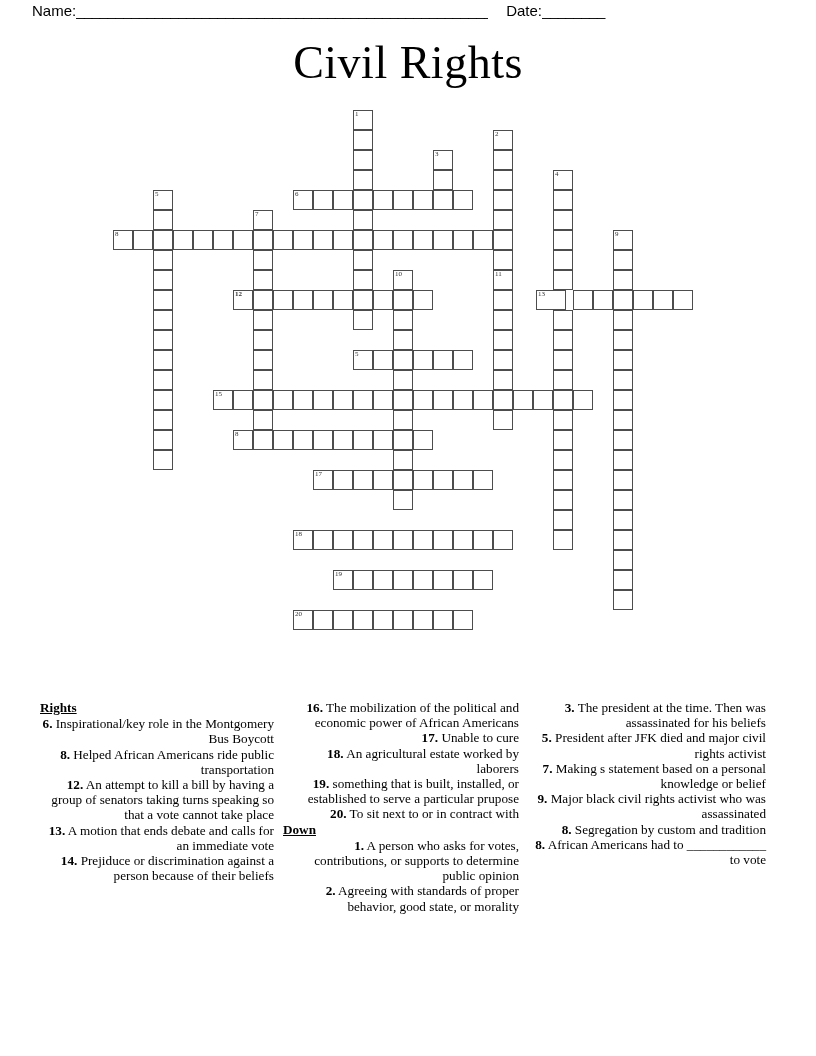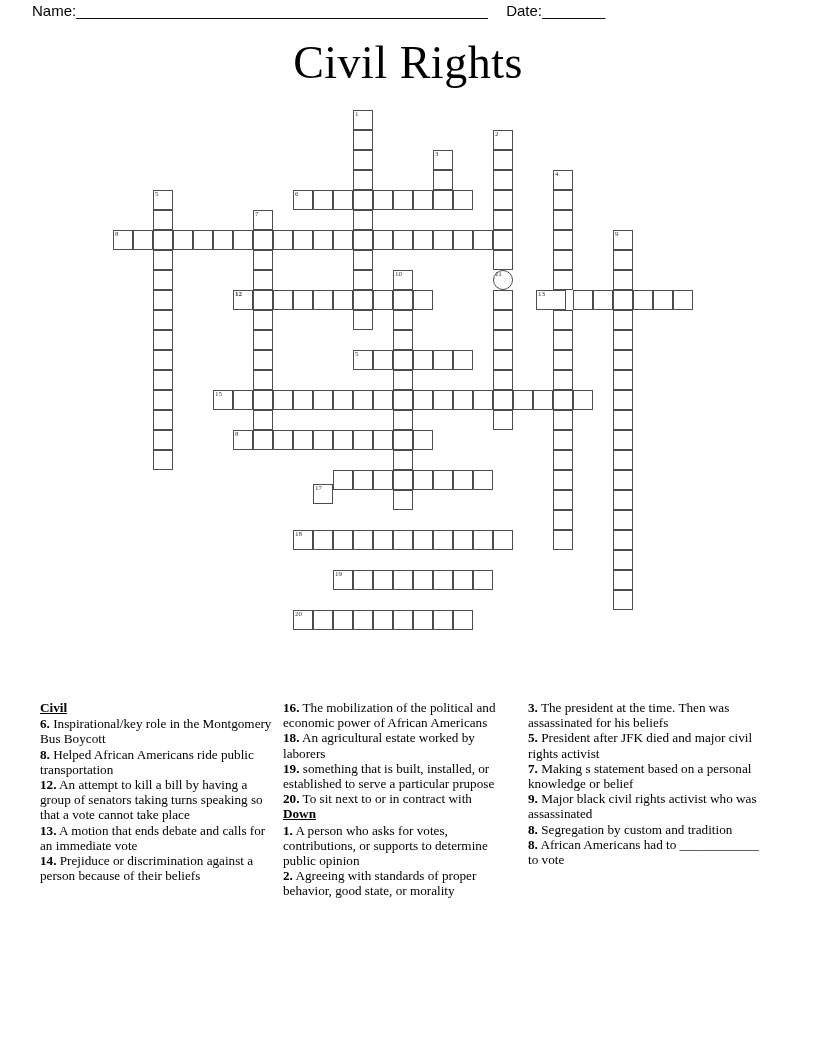--- a/index.html
+++ b/index.html
@@ -113,21 +113,21 @@
   }
   .clue-col.col1 { width: 243px; }
   .clue-col.col2 { width: 245px; }
   .clue-heading {
     font-weight: bold;
     text-decoration: underline;
     margin-bottom: 1px;
   }
   .clue {
     margin-bottom: 0px;
-    text-align: left;
+    text-align: right;
   }
   .clue b { font-weight: bold; }
 </style>
 </head>
 <body>
 
 <div id="header-bar">
   <div class="name-block">
     <span class="field-label">Name:</span>
     <span class="field-rule name-rule">______________________________________________________</span>
@@ -213,21 +213,21 @@
     <div class="cell" style="left: 353px; top: 250px;"></div>
     <div class="cell" style="left: 493px; top: 250px;"></div>
     <div class="cell" style="left: 553px; top: 250px;"></div>
     <div class="cell" style="left: 613px; top: 250px;"></div>
     <div class="cell" style="left: 153px; top: 270px;"></div>
     <div class="cell" style="left: 253px; top: 270px;"></div>
     <div class="cell" style="left: 353px; top: 270px;"></div>
     <div class="cell" style="left: 393px; top: 270px;">
       <span class="num">10</span>
     </div>
-    <div class="cell" style="left: 493px; top: 270px; border-radius: 10px;">
+    <div class="cell" style="left: 493px; top: 270px;">
       <span class="num">11</span>
     </div>
     <div class="cell" style="left: 553px; top: 270px;"></div>
     <div class="cell" style="left: 613px; top: 270px;"></div>
     <div class="cell" style="left: 153px; top: 290px;"></div>
     <div class="cell" style="left: 233px; top: 290px; font-weight: bold;">
       <span class="num">12</span>
     </div>
     <div class="cell" style="left: 253px; top: 290px;"></div>
     <div class="cell" style="left: 273px; top: 290px;"></div>
@@ -321,21 +321,21 @@
     <div class="cell" style="left: 353px; top: 430px;"></div>
     <div class="cell" style="left: 373px; top: 430px;"></div>
     <div class="cell" style="left: 393px; top: 430px;"></div>
     <div class="cell" style="left: 413px; top: 430px;"></div>
     <div class="cell" style="left: 553px; top: 430px;"></div>
     <div class="cell" style="left: 613px; top: 430px;"></div>
     <div class="cell" style="left: 153px; top: 450px;"></div>
     <div class="cell" style="left: 393px; top: 450px;"></div>
     <div class="cell" style="left: 553px; top: 450px;"></div>
     <div class="cell" style="left: 613px; top: 450px;"></div>
-    <div class="cell" style="left: 313px; top: 484px;">
+    <div class="cell" style="left: 313px; top: 470px;">
       <span class="num">17</span>
     </div>
     <div class="cell" style="left: 333px; top: 470px;"></div>
     <div class="cell" style="left: 353px; top: 470px;"></div>
     <div class="cell" style="left: 373px; top: 470px;"></div>
     <div class="cell" style="left: 393px; top: 470px;"></div>
     <div class="cell" style="left: 413px; top: 470px;"></div>
     <div class="cell" style="left: 433px; top: 470px;"></div>
     <div class="cell" style="left: 453px; top: 470px;"></div>
     <div class="cell" style="left: 473px; top: 470px;"></div>
@@ -382,32 +382,33 @@
     <div class="cell" style="left: 353px; top: 610px;"></div>
     <div class="cell" style="left: 373px; top: 610px;"></div>
     <div class="cell" style="left: 393px; top: 610px;"></div>
     <div class="cell" style="left: 413px; top: 610px;"></div>
     <div class="cell" style="left: 433px; top: 610px;"></div>
     <div class="cell" style="left: 453px; top: 610px;"></div>
   </div>
 
 <div id="clues">
   <div class="clue-col col1">
-    <div class="clue-heading">Civil</div>
+    <div class="clue-heading">Rights</div>
     <div>
         <div class="clue"><b>6.</b> Inspirational/key role in the Montgomery Bus Boycott</div>
         <div class="clue"><b>8.</b> Helped African Americans ride public transportation</div>
         <div class="clue"><b>12.</b> An attempt to kill a bill by having a group of senators taking turns speaking so that a vote cannot take place</div>
         <div class="clue"><b>13.</b> A motion that ends debate and calls for an immediate vote</div>
         <div class="clue"><b>14.</b> Prejiduce or discrimination against a person because of their beliefs</div>
       </div>
   </div>
   <div class="clue-col col2">
     <div>
         <div class="clue"><b>16.</b> The mobilization of the political and economic power of African Americans</div>
+        <div class="clue"><b>17.</b> Unable to cure</div>
         <div class="clue"><b>18.</b> An agricultural estate worked by laborers</div>
         <div class="clue"><b>19.</b> something that is built, installed, or established to serve a particular prupose</div>
         <div class="clue"><b>20.</b> To sit next to or in contract with</div>
       </div>
     <div class="clue-heading">Down</div>
     <div>
         <div class="clue"><b>1.</b> A person who asks for votes, contributions, or supports to determine public opinion</div>
         <div class="clue"><b>2.</b> Agreeing with standards of proper behavior, good state, or morality</div>
       </div>
   </div>

